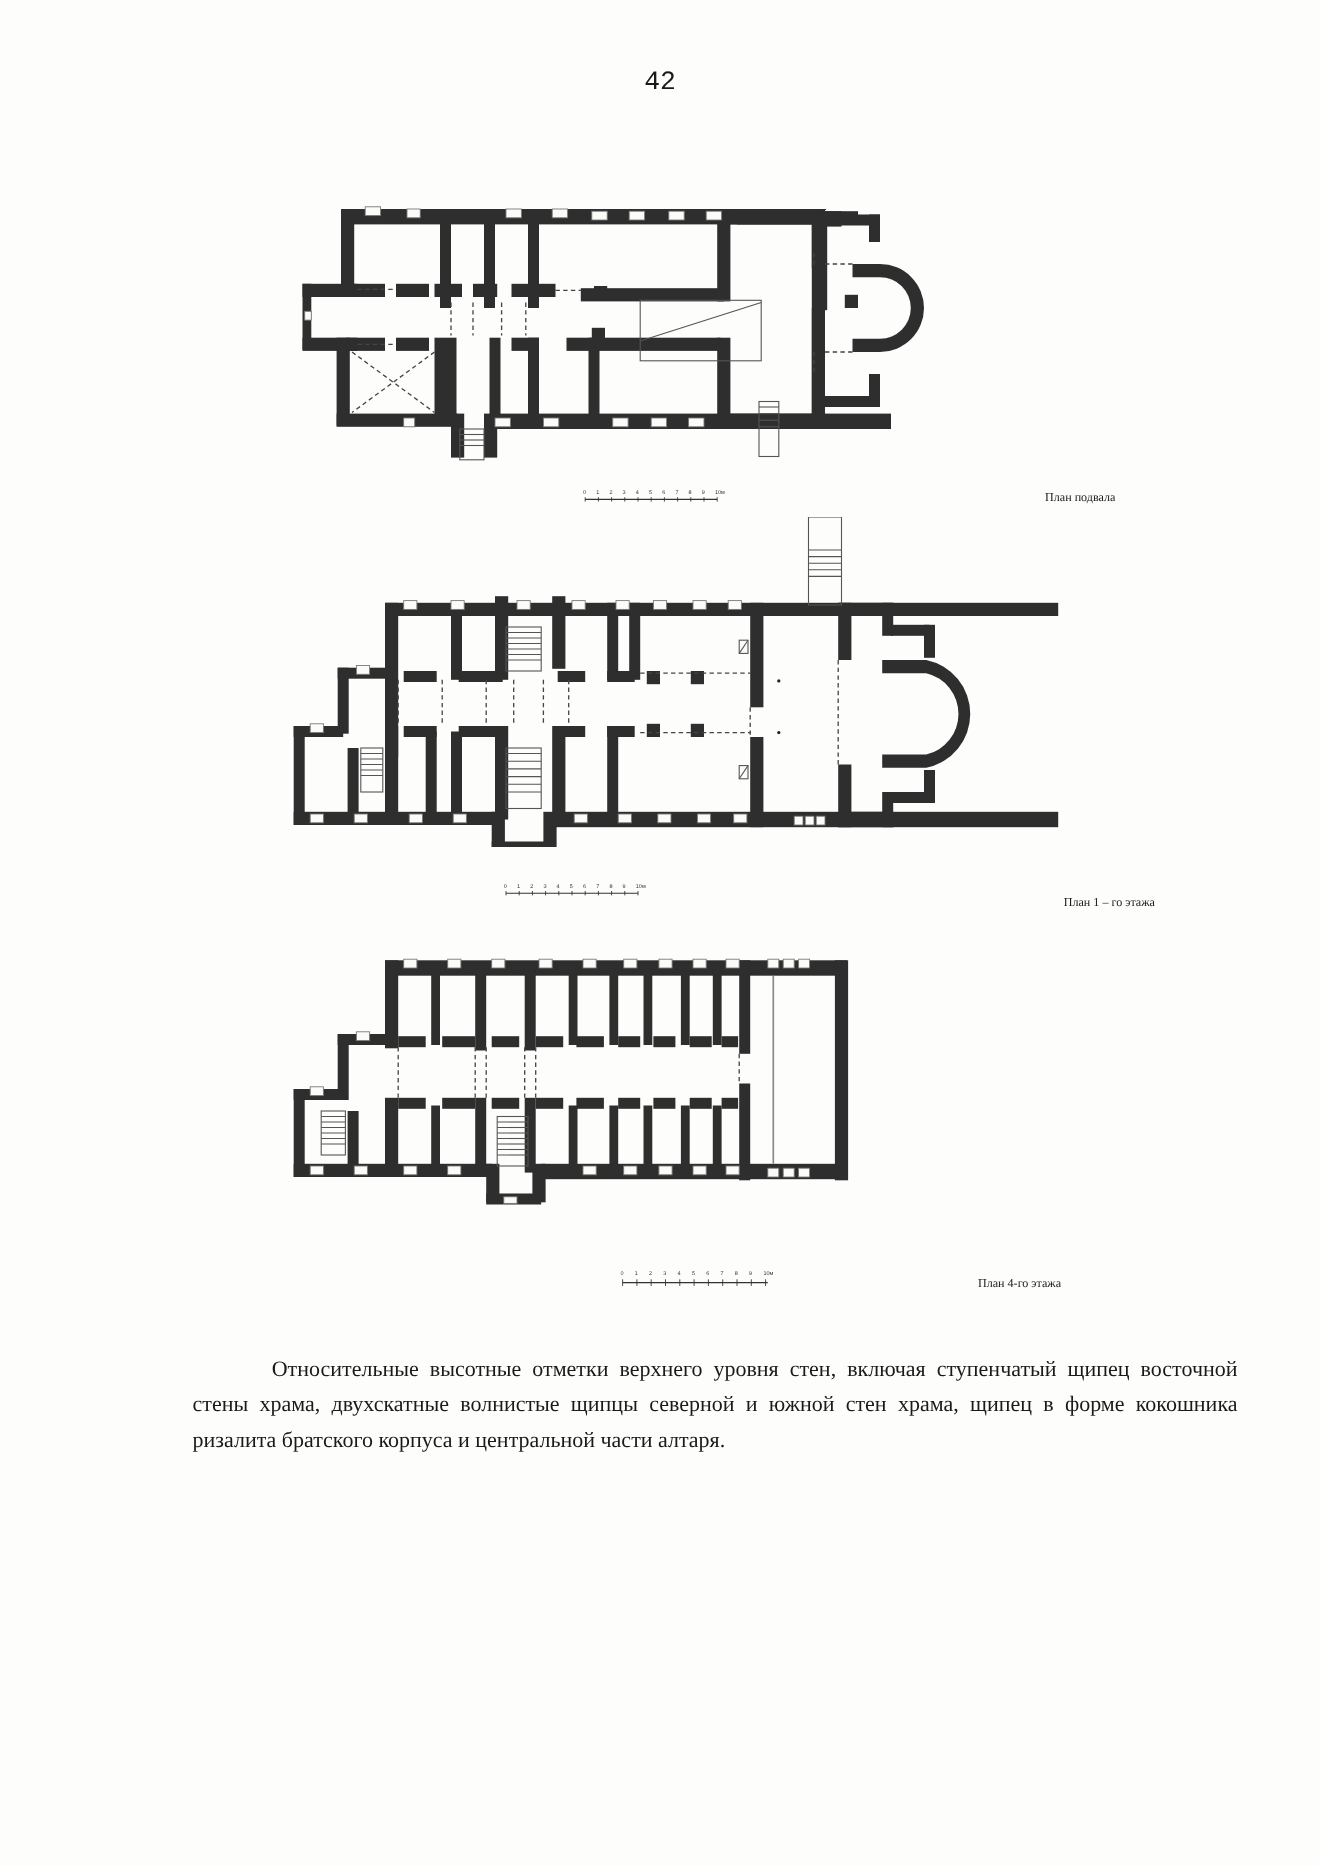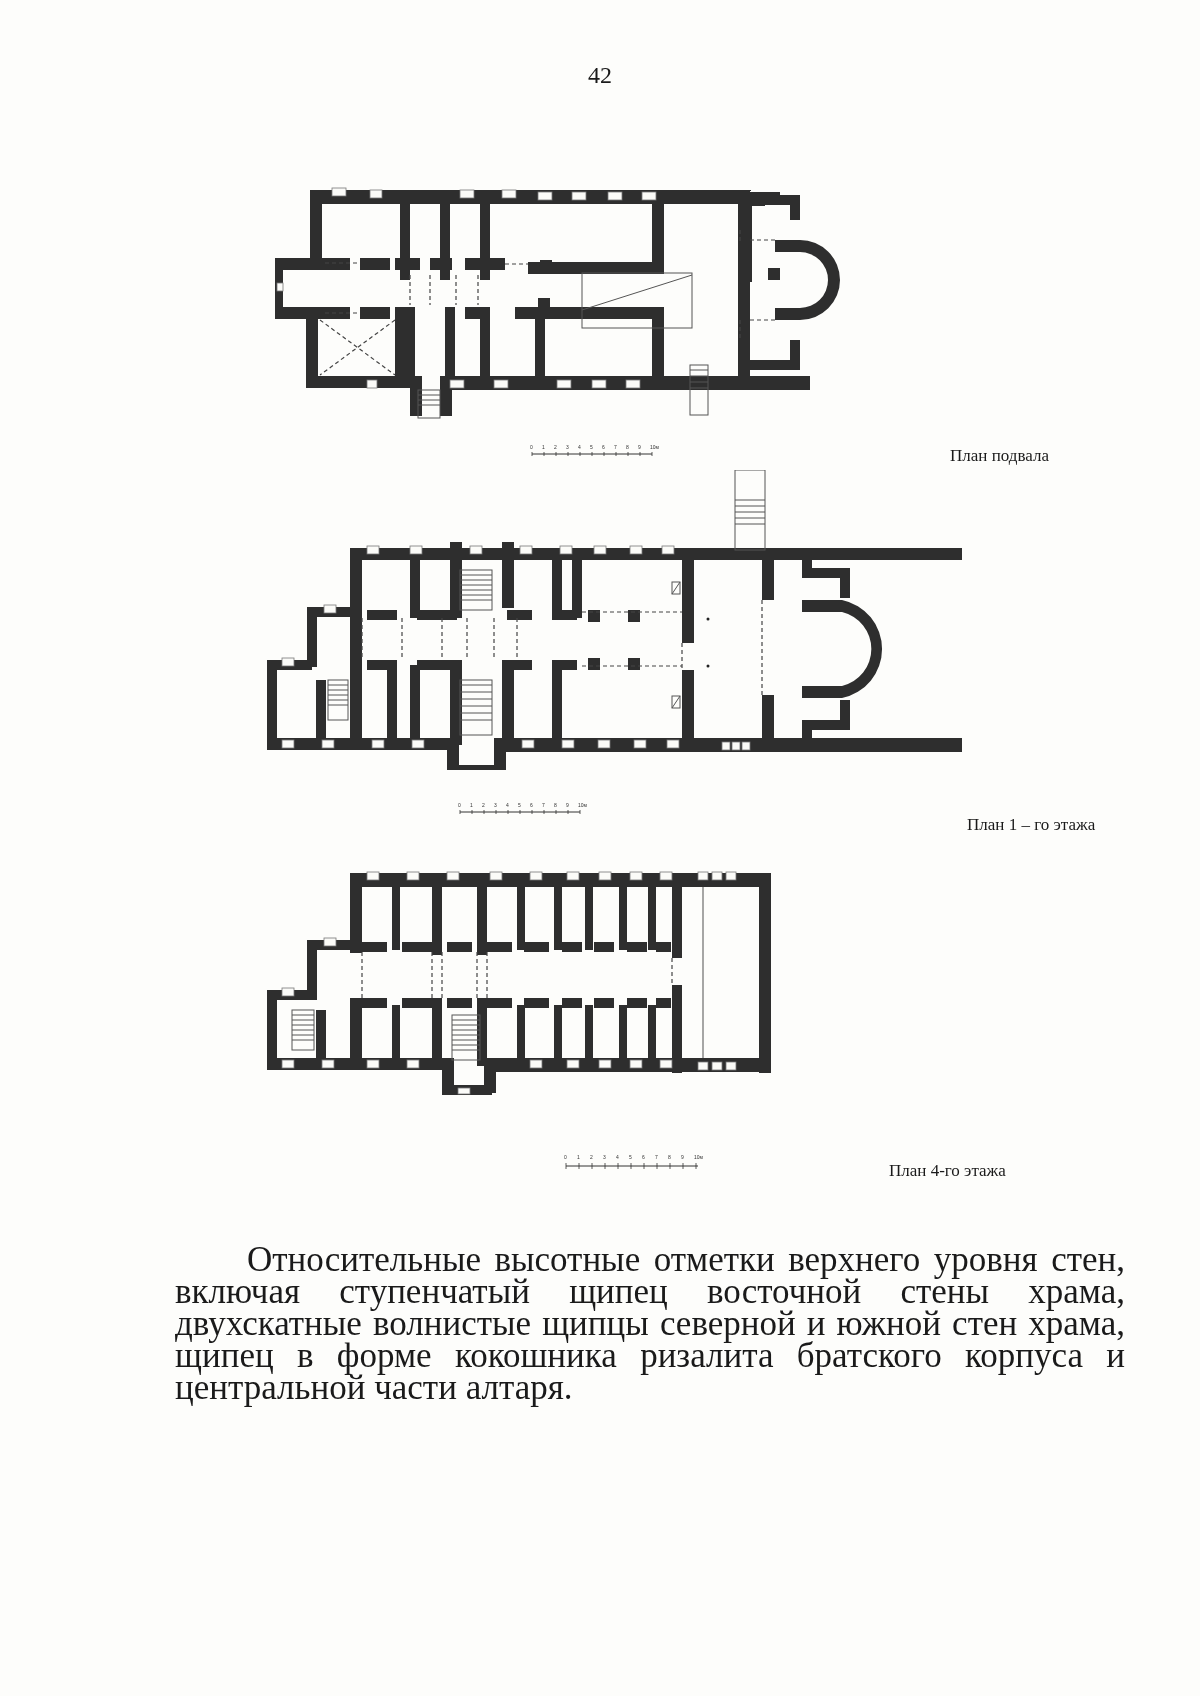--- a/index.html
+++ b/index.html
@@ -6,31 +6,31 @@
   body {
     width: 1200px; height: 1696px;
     background: #fdfdfb;
     position: relative;
     overflow: hidden;
     font-family: "Liberation Serif", "DejaVu Serif", serif;
     color: #1a1a1a;
   }
   .page-number {
     position: absolute; left: 0; width: 100%; top: 62px;
-    text-align: center; font-size: 24px;
+    text-align: center; font-size: 24px; font-family: Liberation Mono, monospace;
   }
   .plan { position: absolute; }
   .caption {
-    position: absolute; font-size: 17px; white-space: nowrap;
+    position: absolute; font-size: 11px; white-space: nowrap;
   }
   .scalebar { position: absolute; }
   .scalebar text { font-family: "Liberation Sans", sans-serif; font-size: 5px; fill: #333; }
   .body-text {
     position: absolute; left: 175px; width: 950px; top: 1209px;
-    font-size: 35px; line-height: 32px; text-align: justify;
+    font-size: 20px; line-height: 32px; text-align: justify;
     text-indent: 72px;
   }
   .wall { fill: #2e2e2e; }
   .win { fill: #fbfbf8; stroke: #777; stroke-width: 0.8; }
   .dash { stroke: #444; stroke-width: 1.2; stroke-dasharray: 4 3; fill: none; }
   .thin { stroke: #555; stroke-width: 1; fill: none; }
   .stairs line { stroke: #555; stroke-width: 1; }
 </style>
 </head>
 <body>

